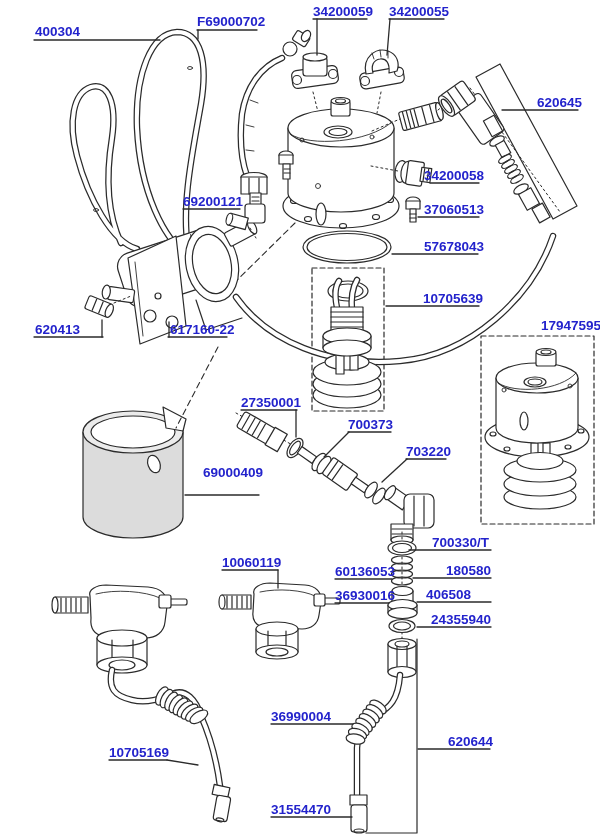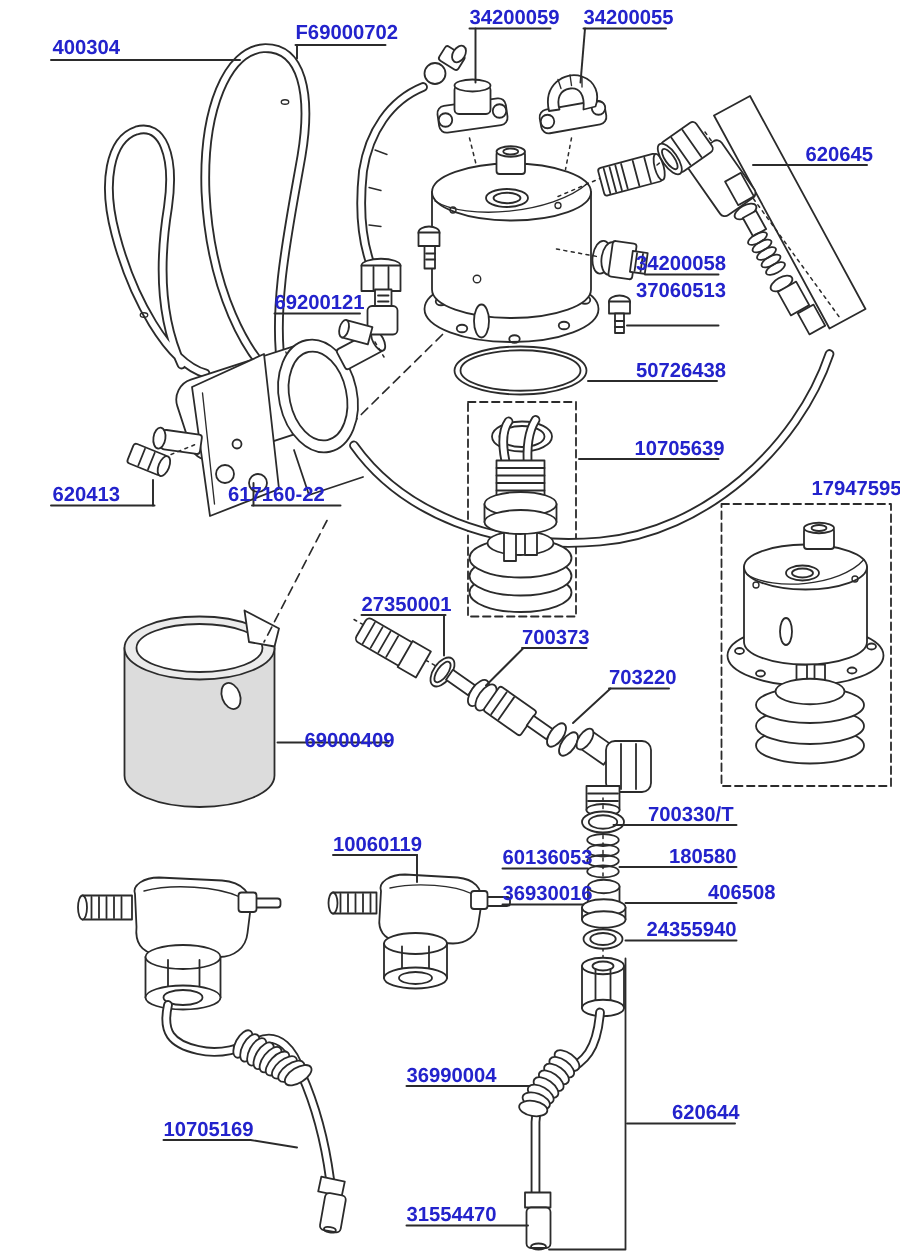--- a/index.html
+++ b/index.html
@@ -450,36 +450,36 @@
     <line class="ldr" x1="271" y1="817" x2="352" y2="817"></line>
   </g>
 </svg>
 
 <div class="lbl" style="left:35px;top:25px">400304</div>
 <div class="lbl" style="left:197px;top:15px">F69000702</div>
 <div class="lbl" style="left:313px;top:5px">34200059</div>
 <div class="lbl" style="left:389px;top:5px">34200055</div>
 <div class="lbl" style="left:537px;top:96px">620645</div>
 <div class="lbl" style="left:424px;top:169px">34200058</div>
-<div class="lbl" style="left:424px;top:187px">37060513</div>
-<div class="lbl" style="left:424px;top:240px">50726438</div>
+<div class="lbl" style="left:424px;top:203px">37060513</div>
+<div class="lbl" style="left:424px;top:240px">57678043</div>
 <div class="lbl" style="left:423px;top:292px">10705639</div>
 <div class="lbl" style="left:541px;top:319px">17947595</div>
 <div class="lbl" style="left:183px;top:195px">69200121</div>
 <div class="lbl" style="left:35px;top:323px">620413</div>
-<div class="lbl" style="left:152px;top:323px">617160-22</div>
+<div class="lbl" style="left:170px;top:323px">617160-22</div>
 <div class="lbl" style="left:241px;top:396px">27350001</div>
 <div class="lbl" style="left:348px;top:418px">700373</div>
 <div class="lbl" style="left:406px;top:445px">703220</div>
-<div class="lbl" style="left:203px;top:487px">69000409</div>
+<div class="lbl" style="left:203px;top:466px">69000409</div>
 <div class="lbl" style="left:432px;top:536px">700330/T</div>
 <div class="lbl" style="left:222px;top:556px">10060119</div>
 <div class="lbl" style="left:335px;top:565px">60136053</div>
 <div class="lbl" style="left:446px;top:564px">180580</div>
 <div class="lbl" style="left:335px;top:589px">36930016</div>
-<div class="lbl" style="left:472px;top:588px">406508</div>
+<div class="lbl" style="left:426px;top:588px">406508</div>
 <div class="lbl" style="left:431px;top:613px">24355940</div>
 <div class="lbl" style="left:109px;top:746px">10705169</div>
 <div class="lbl" style="left:271px;top:710px">36990004</div>
 <div class="lbl" style="left:448px;top:735px">620644</div>
 <div class="lbl" style="left:271px;top:803px">31554470</div>
 
 </div>
 
 </body></html>

